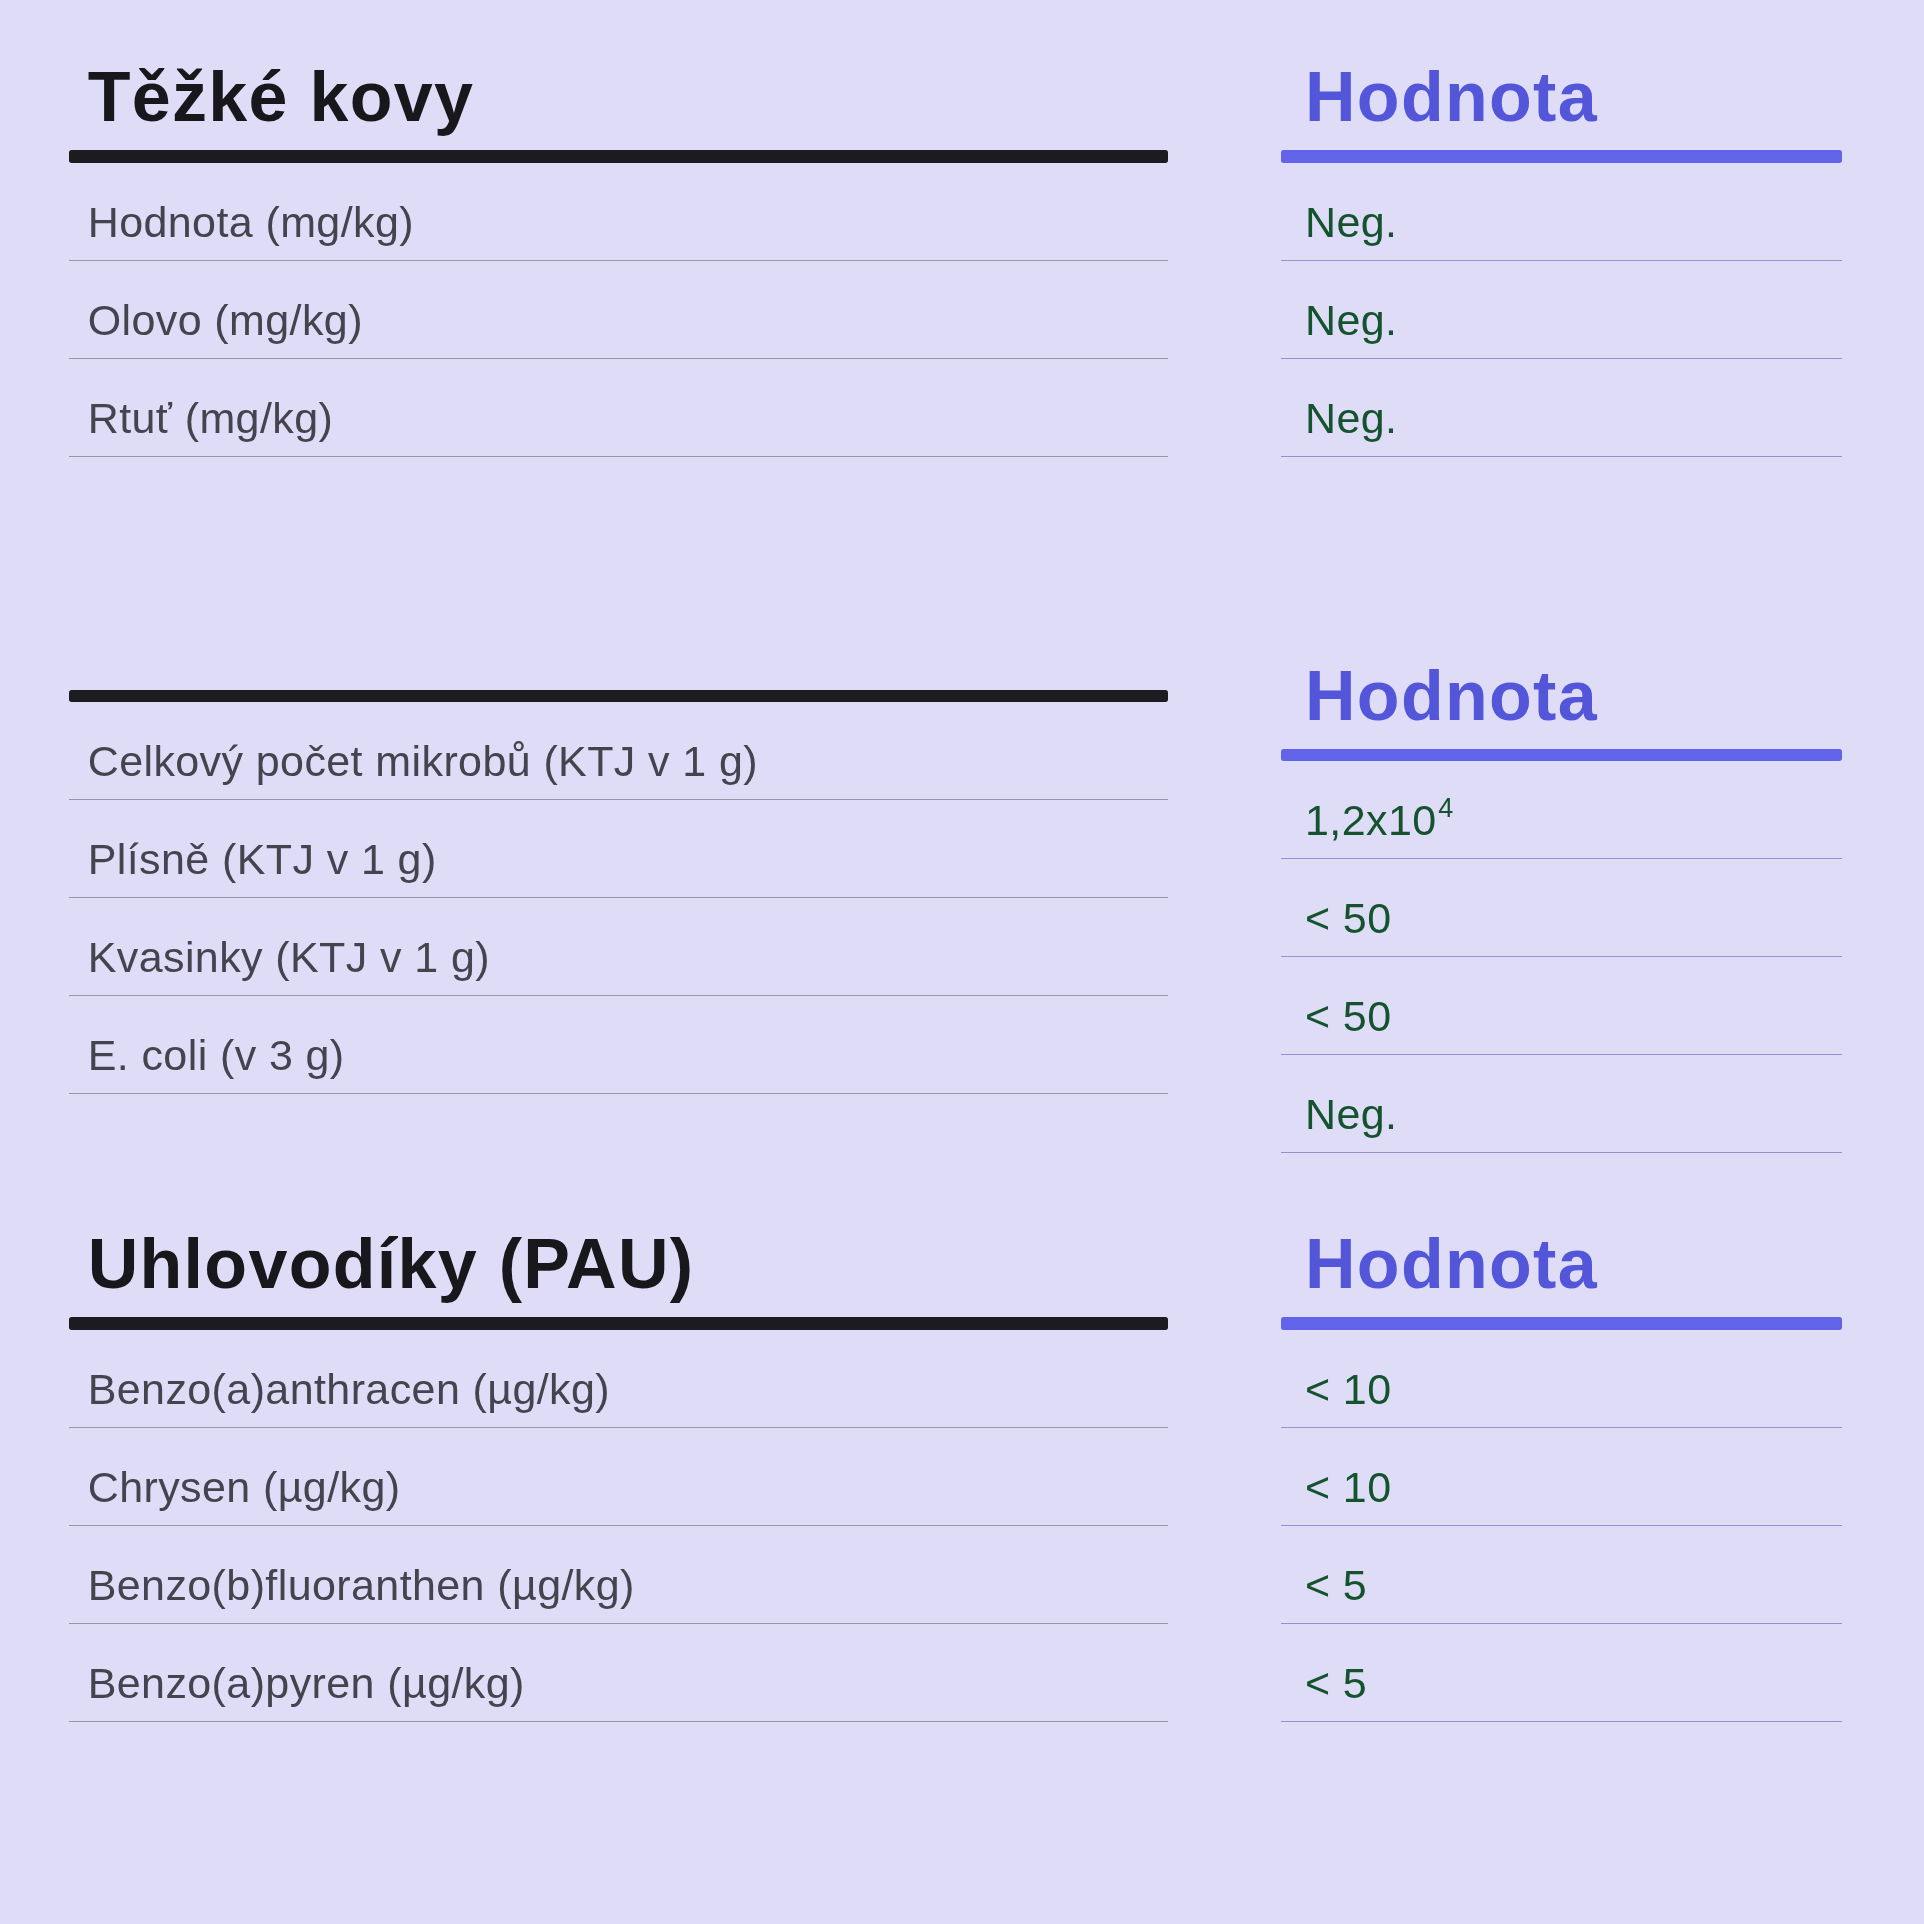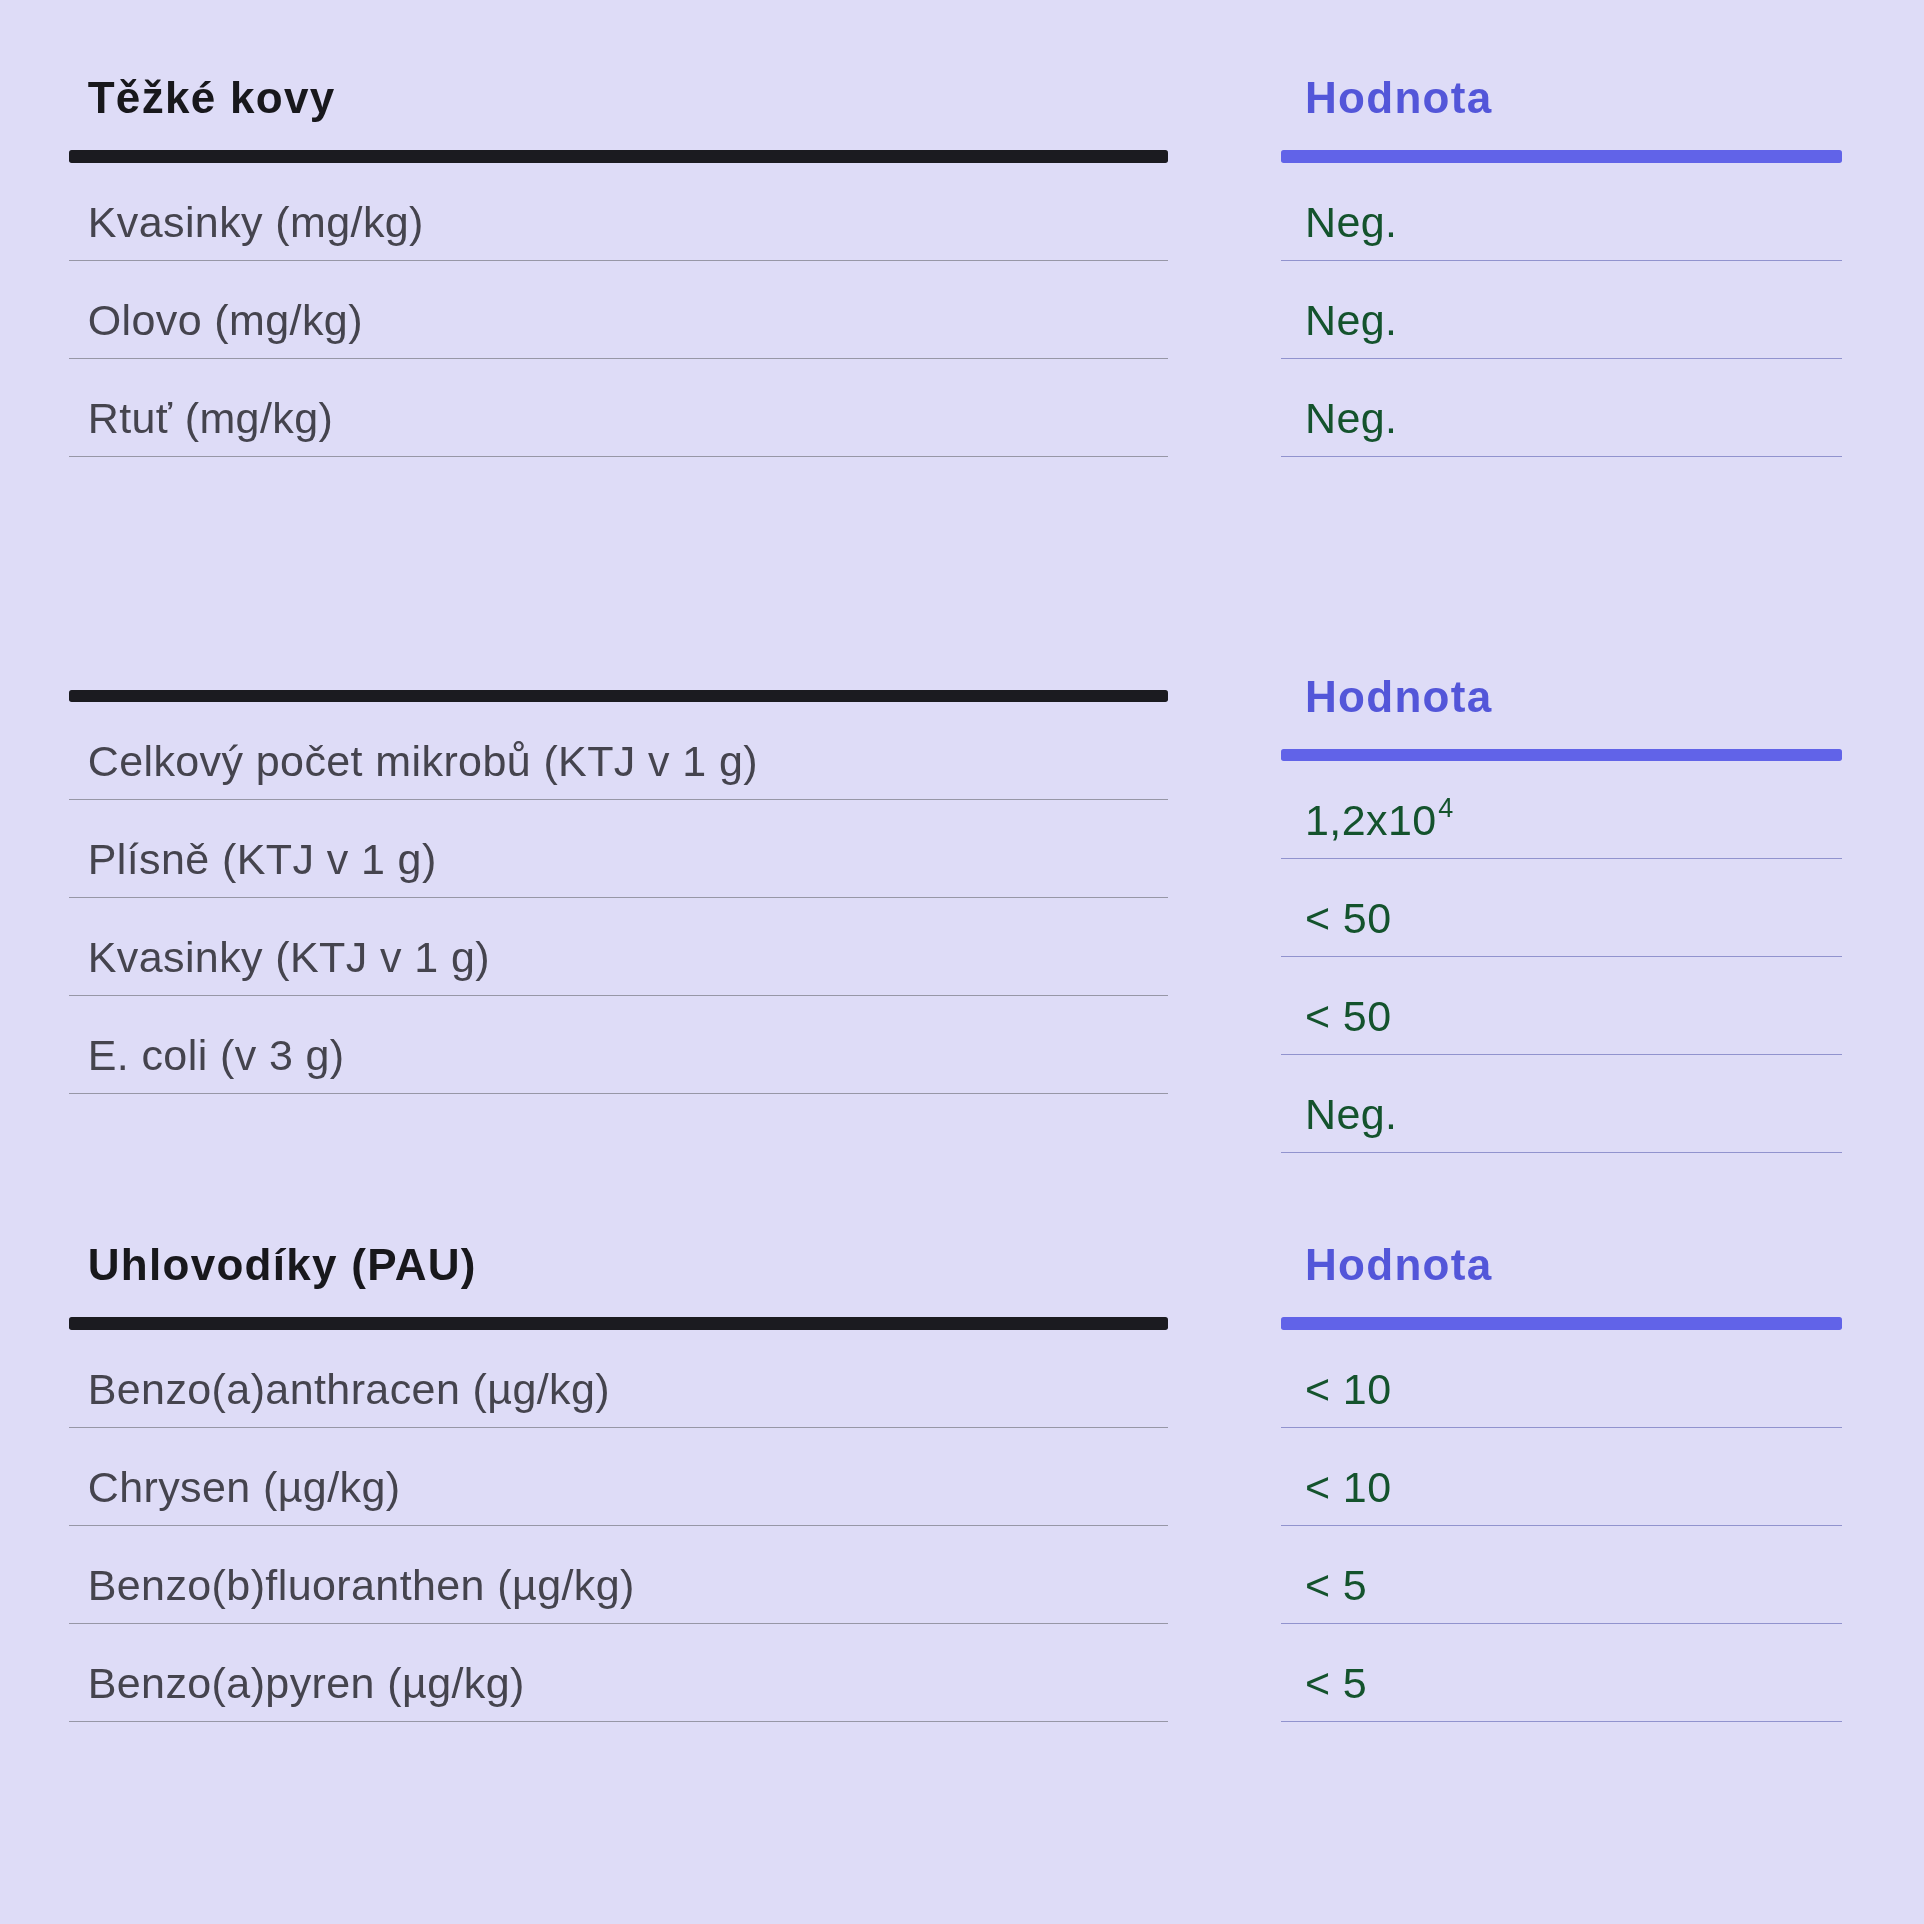--- a/index.html
+++ b/index.html
@@ -16,21 +16,21 @@
   .section { display: flex; gap: 113px; }
   .section.s1 { margin-top: 68px; }
   .section.s2 { margin-top: 210px; }
   .section.s3 { margin-top: 82px; }
 
   .col-left  { width: 1099px; flex: 0 0 auto; }
   .col-right { width: 561px;  flex: 0 0 auto; }
 
   .sec-title {
     margin: 0;
-    font-size: 44px;
+    font-size: 70px;
     line-height: 59px;
     font-weight: 700;
     letter-spacing: 1.3px;
     color: #18181c;
     padding-left: 18.7px;
     white-space: nowrap;
   }
   .col-right .sec-title {
     color: #5356d9;
     padding-left: 24px;
@@ -74,21 +74,21 @@
 </head>
 <body>
 
 <main class="page">
 
   <section class="section s1">
     <div class="col-left">
       <h2 class="sec-title">Těžké kovy</h2>
       <div class="rule"></div>
       <div class="row">
-        <span>Kvasinky (mg/kg)</span>
+        <span>Hodnota (mg/kg)</span>
       </div>
       <div class="row">
         <span>Olovo (mg/kg)</span>
       </div>
       <div class="row">
         <span>Rtuť (mg/kg)</span>
       </div>
     </div>
     <div class="col-right">
       <h2 class="sec-title">Hodnota</h2>

